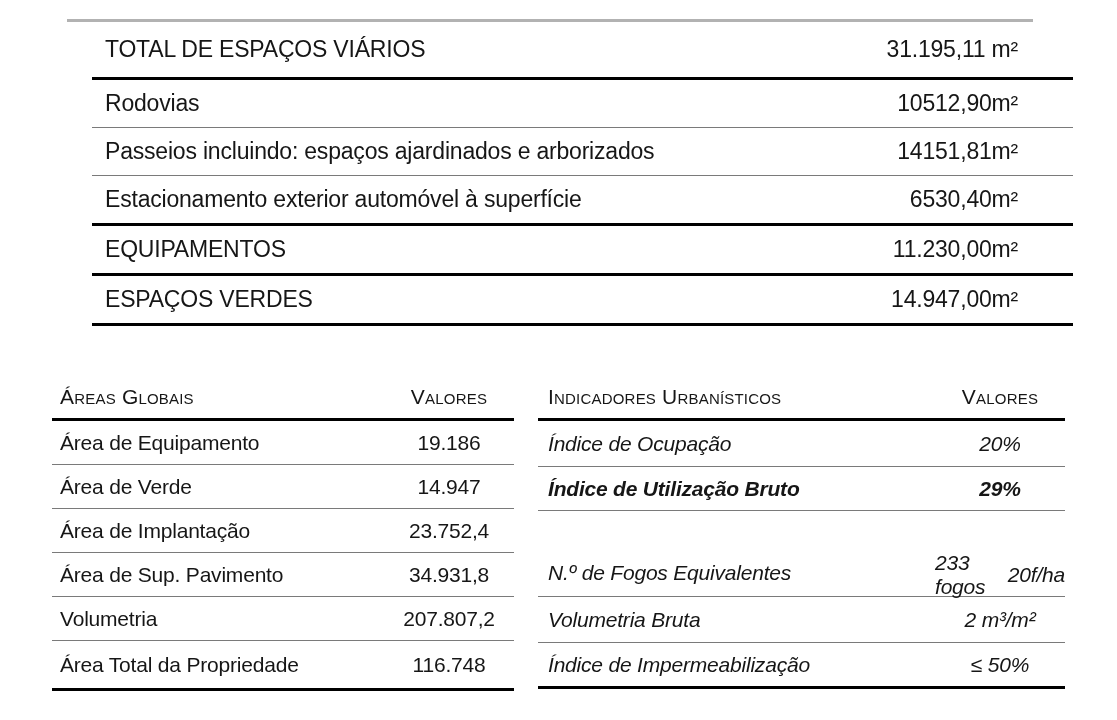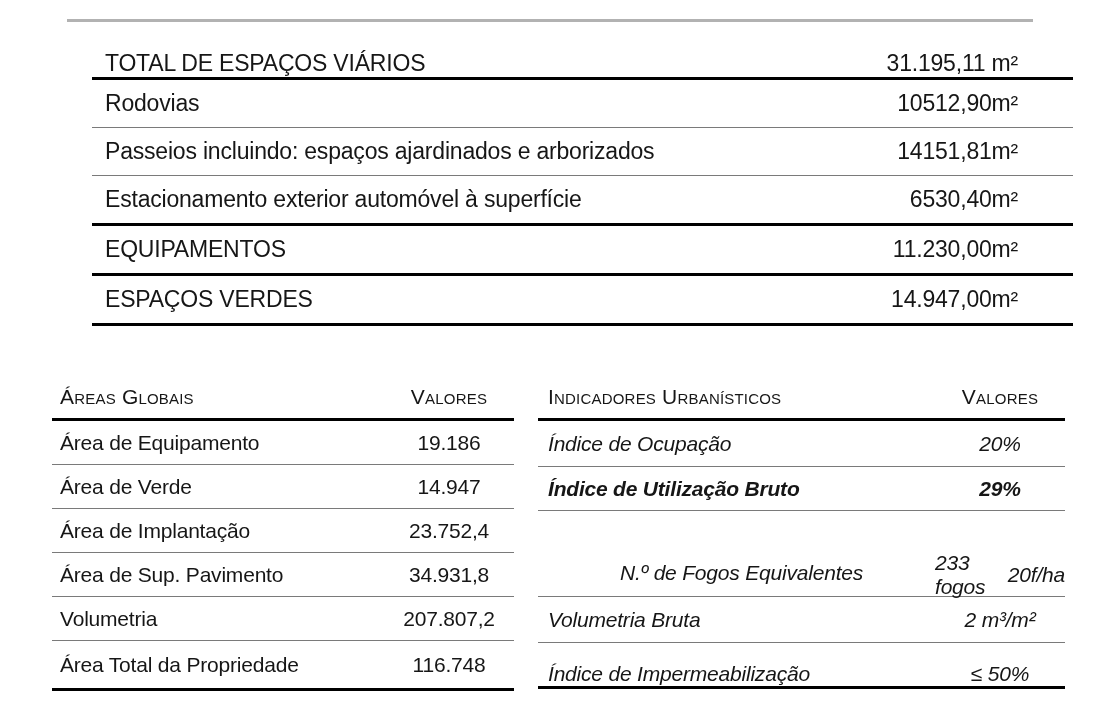--- a/index.html
+++ b/index.html
@@ -23,47 +23,47 @@
     position:absolute;left:67px;top:19px;width:966px;height:3px;
     background:#b2b2b2;
   }
 
   
   .t-top{
     position:absolute;left:92px;top:21px;width:981px;
     font-size:23px;letter-spacing:-0.2px;
   }
   .t-top .row{height:47px;}
-  .t-top .row.head{height:56px;align-items:flex-end;}
+  .t-top .row.head{height:56px;}
   .t-top .lbl{padding-left:13px;}
   .t-top .val{padding-right:55px;text-align:right;}
 
   
   .t-bottom{position:absolute;top:376px;font-size:21px;letter-spacing:-0.2px;}
   .t-bottom .row.head{height:42px;}
   .sc{font-variant:small-caps;letter-spacing:0.2px;}
 
   .t-left{left:52px;width:462px;}
   .t-left .row{height:43px;}
   .t-left .row.last{height:47px;}
   .t-left .lbl{padding-left:8px;}
   .t-left .val{width:130px;text-align:center;}
 
   .t-right{left:538px;width:527px;}
   .t-right .lbl{padding-left:10px;}
   .t-right .val{width:130px;text-align:center;}
   .t-right .row.r1{height:45px;gap:40px;}
   .t-right .row.r2{height:43px;font-weight:bold;}
   .t-right .row.r4{height:45px;}
-  .t-right .row.r5{height:43px;align-items:flex-end;}
+  .t-right .row.r5{height:43px;}
   .t-right .row .it{font-style:italic;}
   .t-right .lbl.it, .t-right .val.it{font-style:italic;}
   
   .t-right .row.tall{height:85px;align-items:flex-end;}
-  .t-right .row.tall .lbl{padding-bottom:11px;text-align:center;}
+  .t-right .row.tall .lbl{padding-bottom:11px;}
   .t-right .tall-vals{width:130px;display:flex;flex-direction:row;}
   .t-right .tall-vals div{height:42px;display:flex;align-items:center;justify-content:center;}
 </style>
 </head>
 <body>
 
 <div class="page">
 
   <div class="gray-rule"></div>
 

